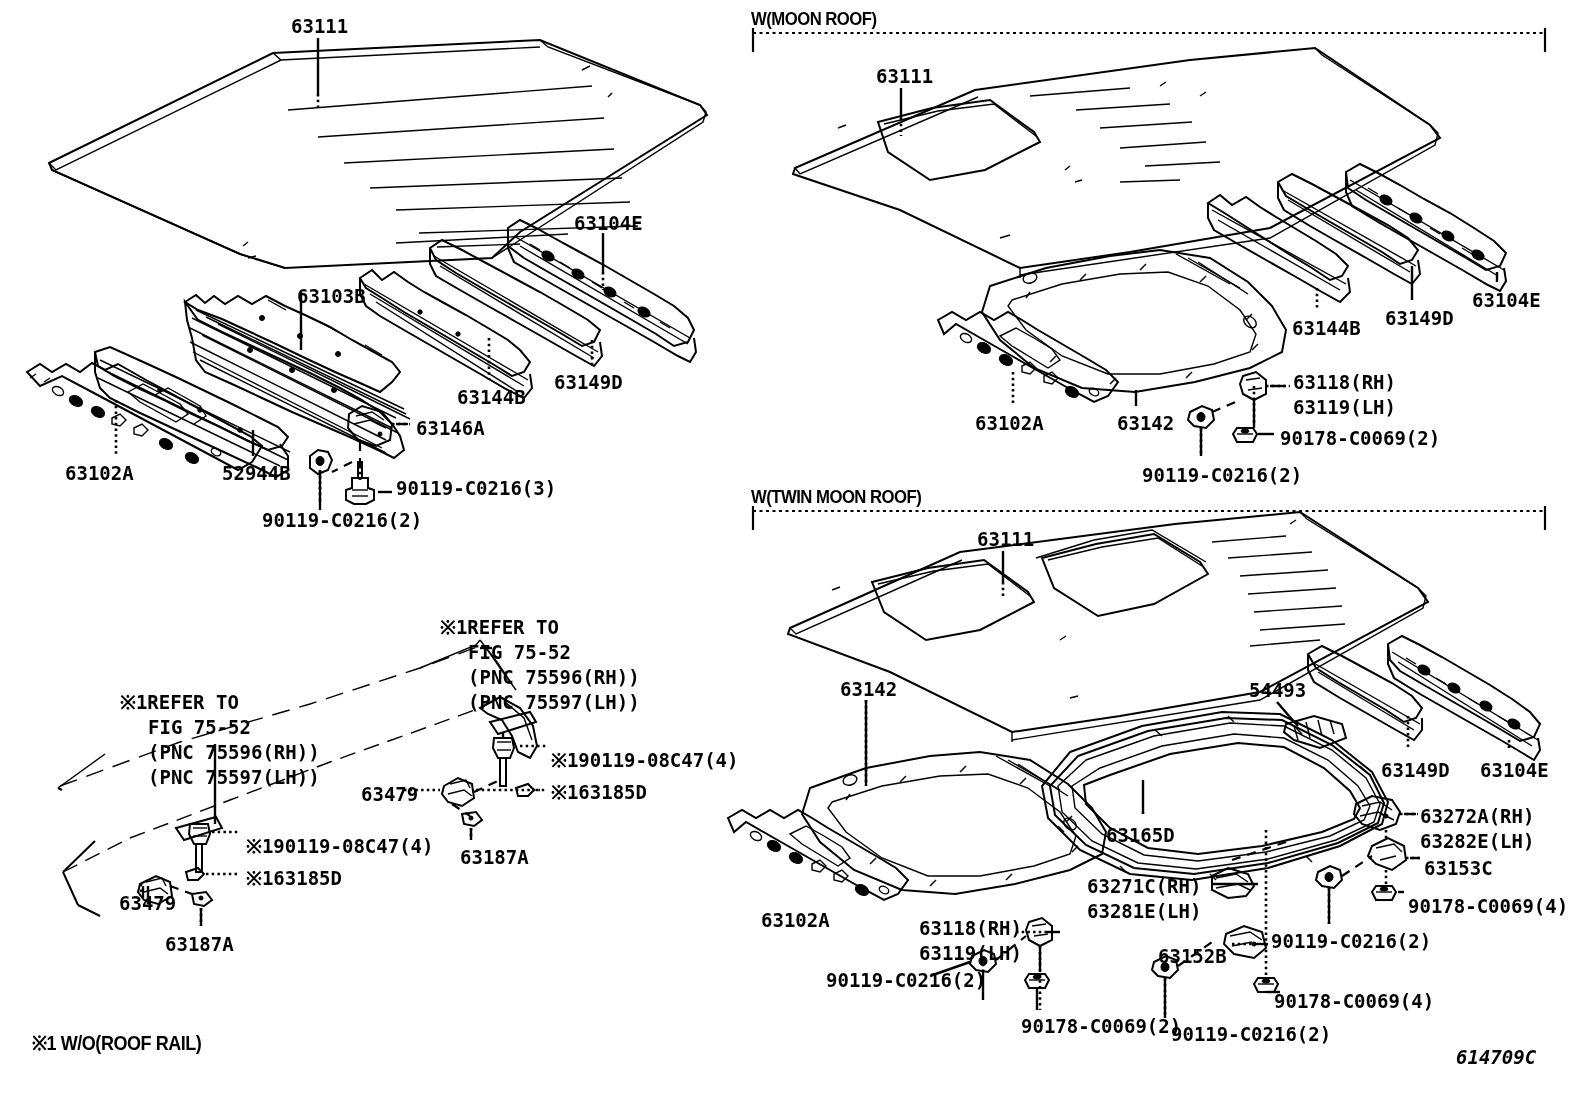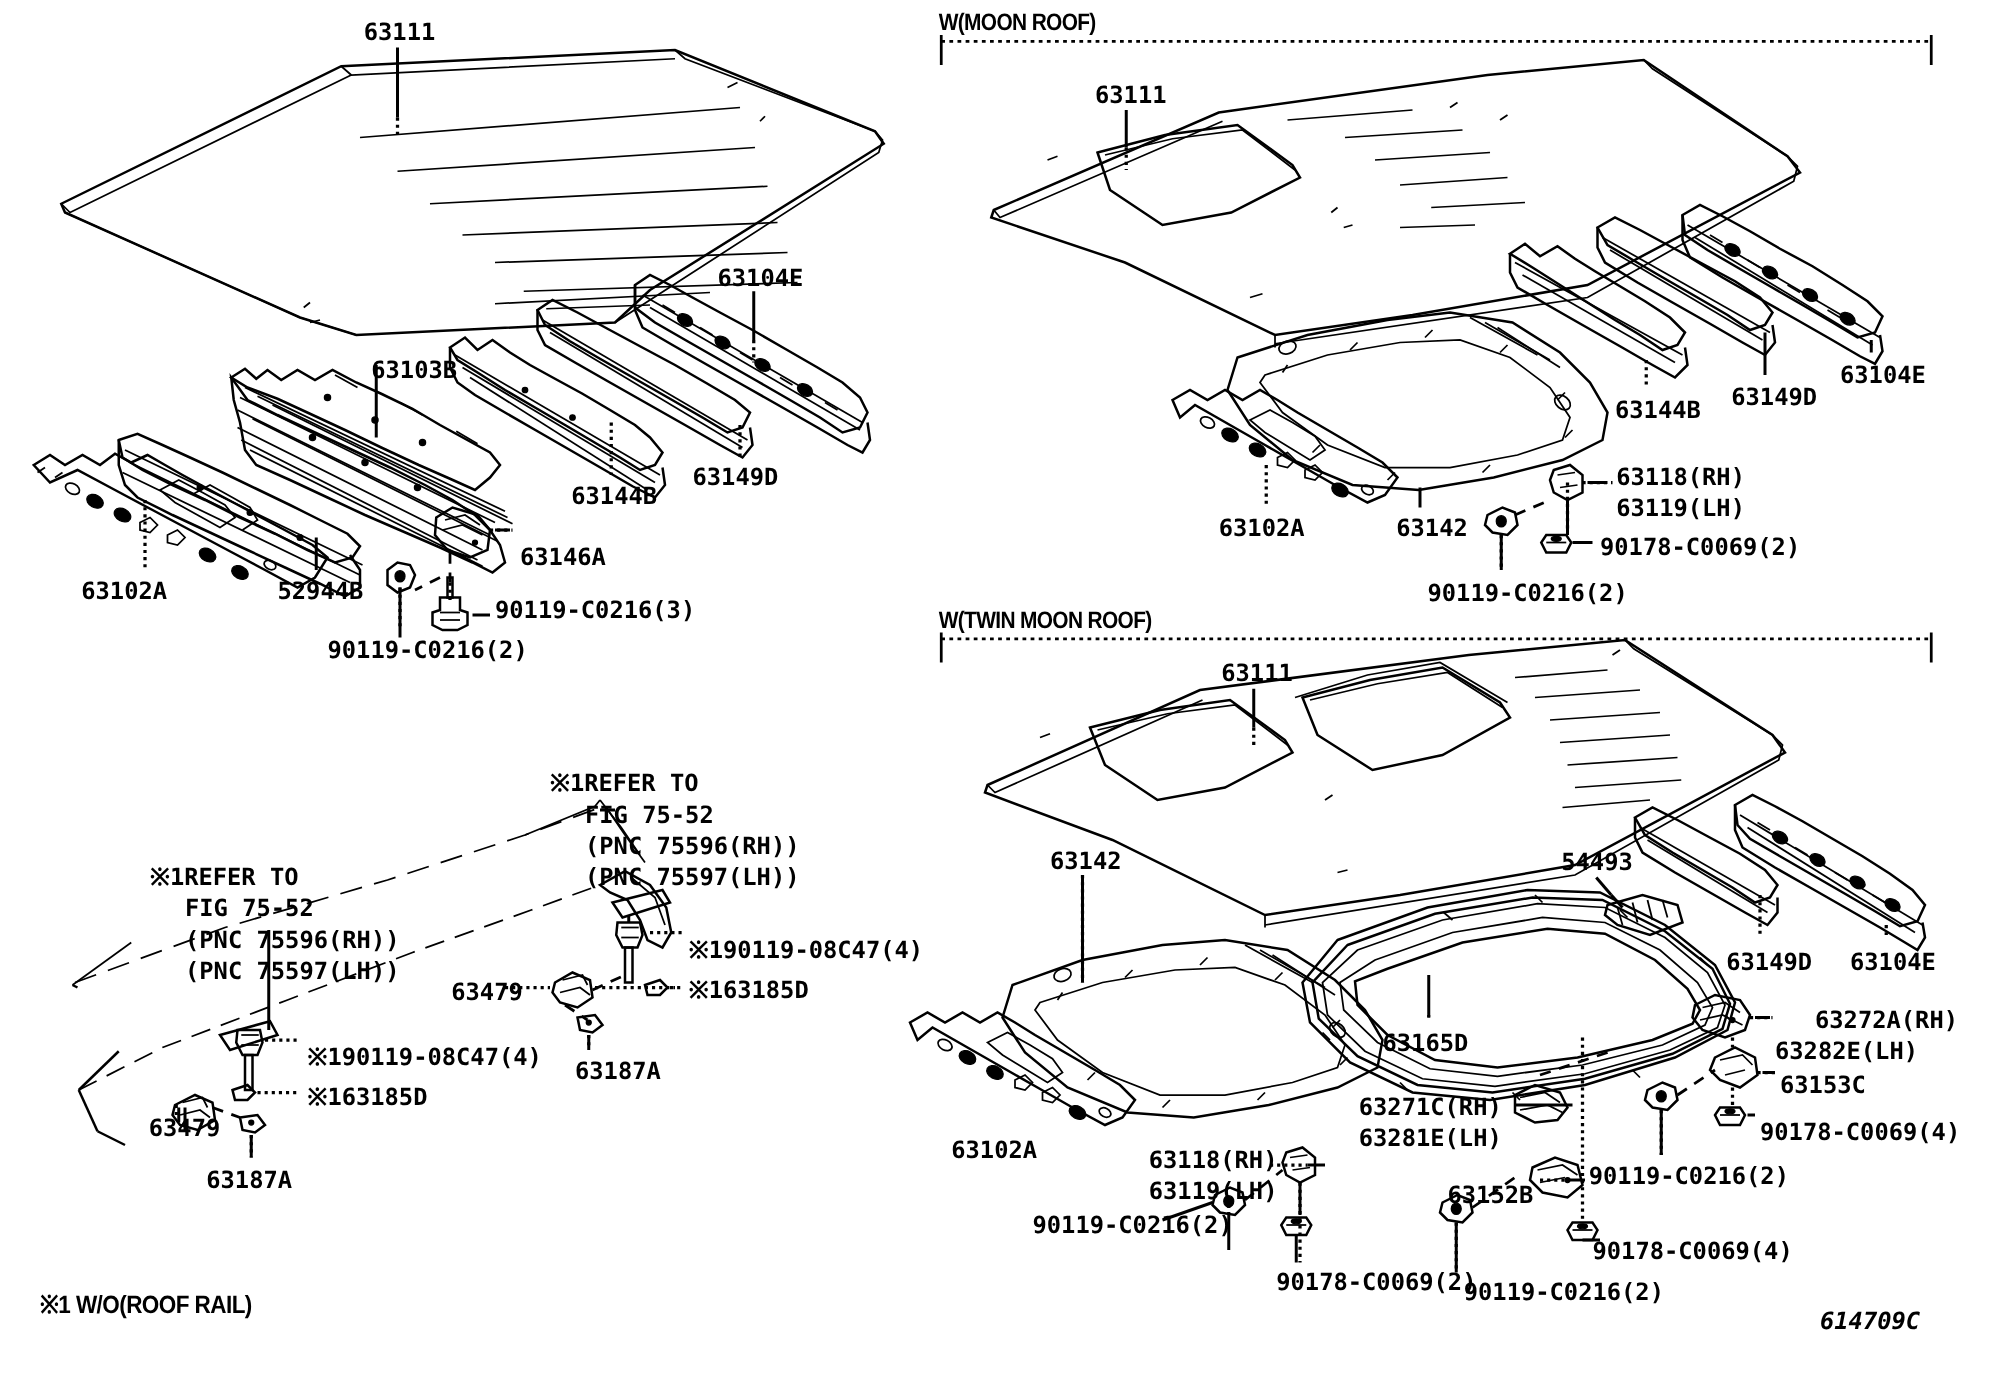--- a/index.html
+++ b/index.html
@@ -809,21 +809,21 @@
 </svg>
 
 <div class="sect-head" style="left:751px; top:8px;">W(MOON ROOF)</div>
 <div class="sect-head" style="left:751px; top:486px;">W(TWIN MOON ROOF)</div>
 
 <div class="lbl" style="left:291px; top:14px;">63111</div>
 <div class="lbl" style="left:574px; top:211px;">63104E</div>
 <div class="lbl" style="left:266px; top:284px;margin-left:31px;">63103B</div>
 <div class="lbl" style="left:457px; top:385px;">63144B</div>
 <div class="lbl" style="left:554px; top:370px;">63149D</div>
-<div class="lbl" style="left:416px; top:434px;">63146A</div>
+<div class="lbl" style="left:416px; top:416px;">63146A</div>
 <div class="lbl" style="left:65px; top:461px;">63102A</div>
 <div class="lbl" style="left:222px; top:461px;">52944B</div>
 <div class="lbl" style="left:396px; top:476px;">90119-C0216(3)</div>
 <div class="lbl" style="left:262px; top:508px;">90119-C0216(2)</div>
 
 <div class="lbl" style="left:440px; top:615px;">※1REFER TO</div>
 <div class="lbl" style="left:468px; top:640px;">FIG 75-52</div>
 <div class="lbl" style="left:468px; top:665px;">(PNC 75596(RH))</div>
 <div class="lbl" style="left:468px; top:690px;">(PNC 75597(LH))</div>
 <div class="lbl" style="left:120px; top:690px;">※1REFER TO</div>
@@ -849,21 +849,21 @@
 <div class="lbl" style="left:1293px; top:395px;">63119(LH)</div>
 <div class="lbl" style="left:1280px; top:426px;">90178-C0069(2)</div>
 <div class="lbl" style="left:1142px; top:463px;">90119-C0216(2)</div>
 
 <div class="lbl" style="left:977px; top:527px;">63111</div>
 <div class="lbl" style="left:1249px; top:678px;">54493</div>
 <div class="lbl" style="left:1381px; top:758px;">63149D</div>
 <div class="lbl" style="left:1480px; top:758px;">63104E</div>
 <div class="lbl" style="left:840px; top:677px;">63142</div>
 <div class="lbl" style="left:1106px; top:823px;">63165D</div>
-<div class="lbl" style="left:1452px; top:804px;text-align:center;">63272A(RH)</div>
+<div class="lbl" style="left:1420px; top:804px;text-align:center;">63272A(RH)</div>
 <div class="lbl" style="left:1420px; top:829px;">63282E(LH)</div>
 <div class="lbl" style="left:1424px; top:856px;">63153C</div>
 <div class="lbl" style="left:1408px; top:894px;">90178-C0069(4)</div>
 <div class="lbl" style="left:1087px; top:874px;">63271C(RH)</div>
 <div class="lbl" style="left:1087px; top:899px;">63281E(LH)</div>
 <div class="lbl" style="left:761px; top:908px;">63102A</div>
 <div class="lbl" style="left:919px; top:916px;">63118(RH)</div>
 <div class="lbl" style="left:919px; top:941px;">63119(LH)</div>
 <div class="lbl" style="left:1271px; top:929px;">90119-C0216(2)</div>
 <div class="lbl" style="left:1158px; top:944px;text-align:center;">63152B</div>

